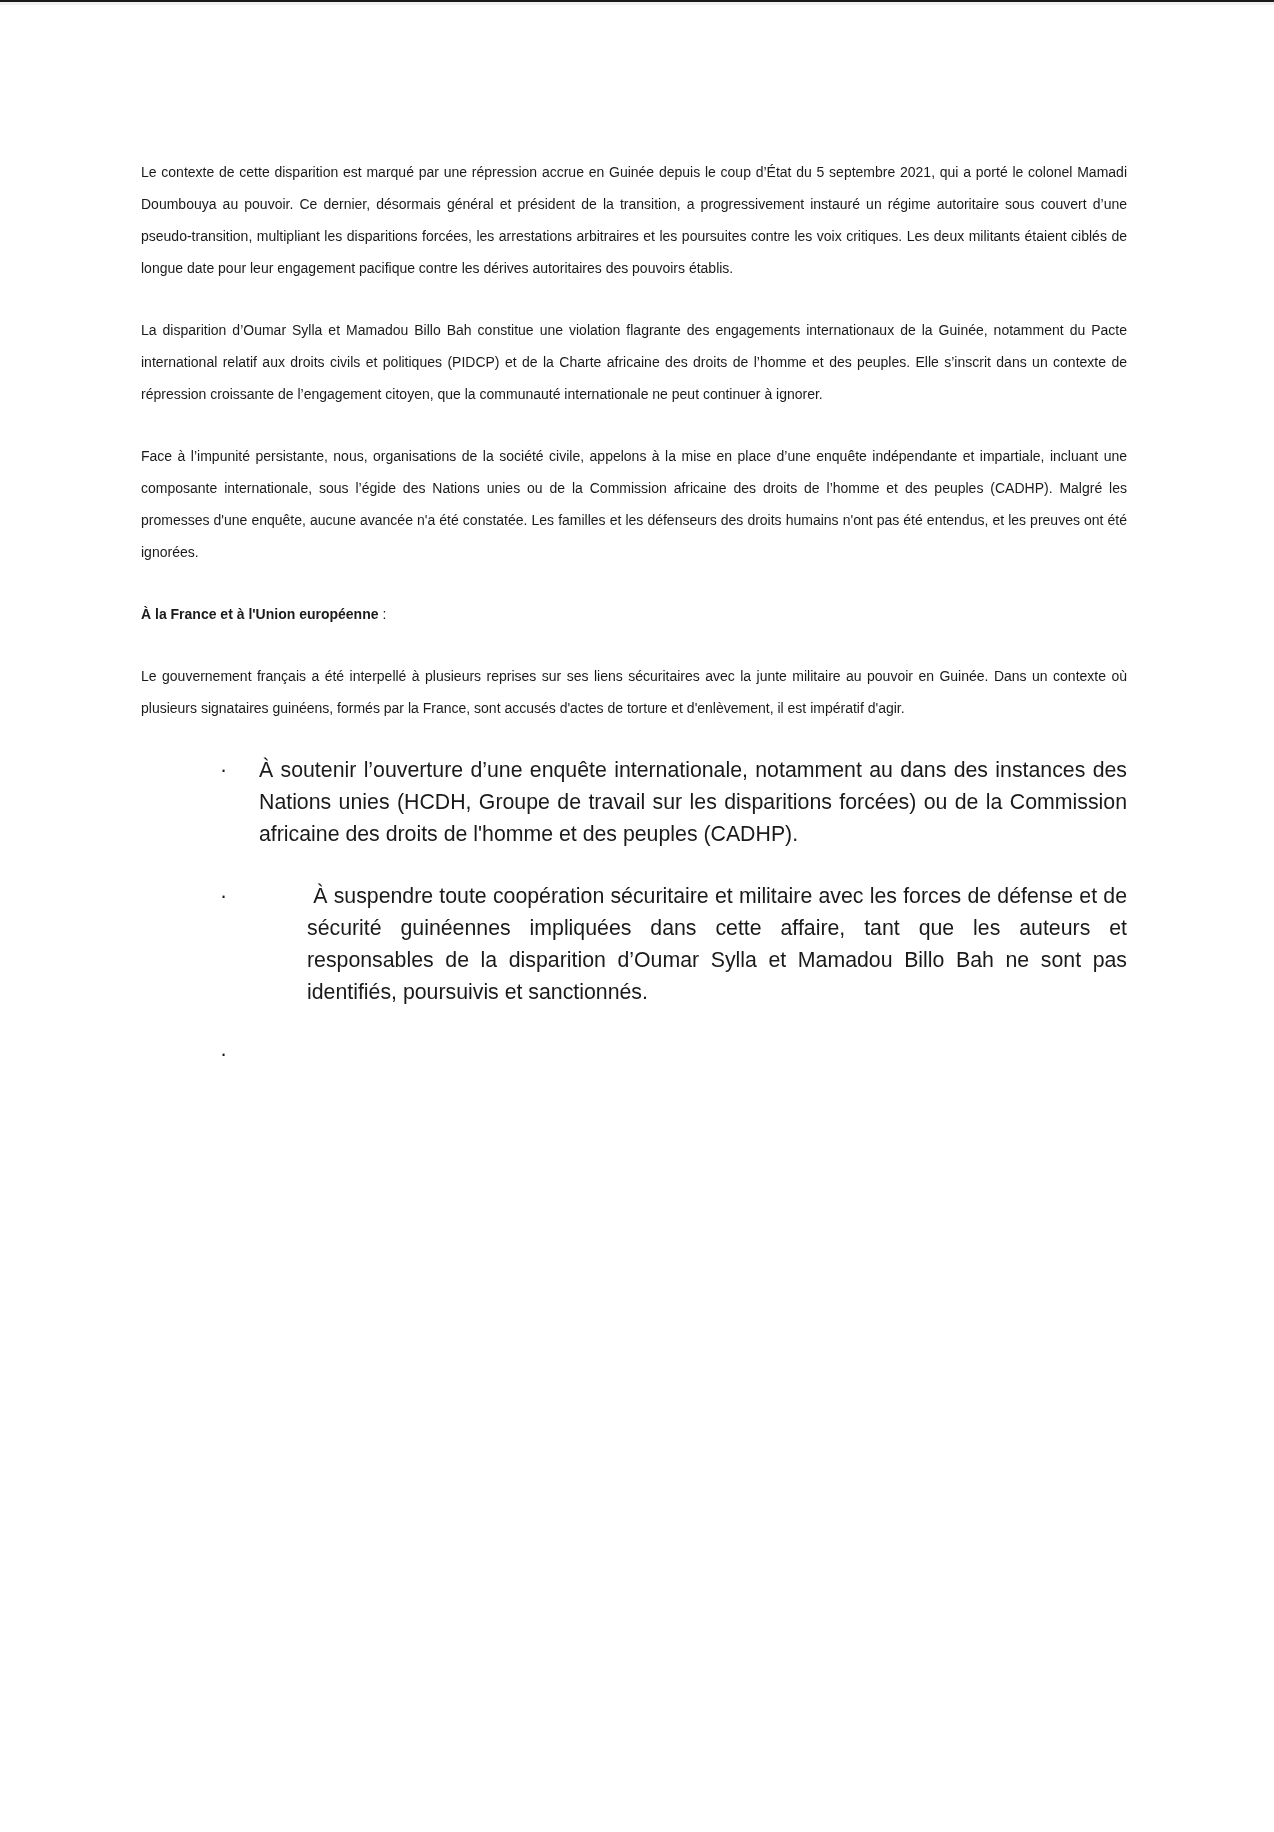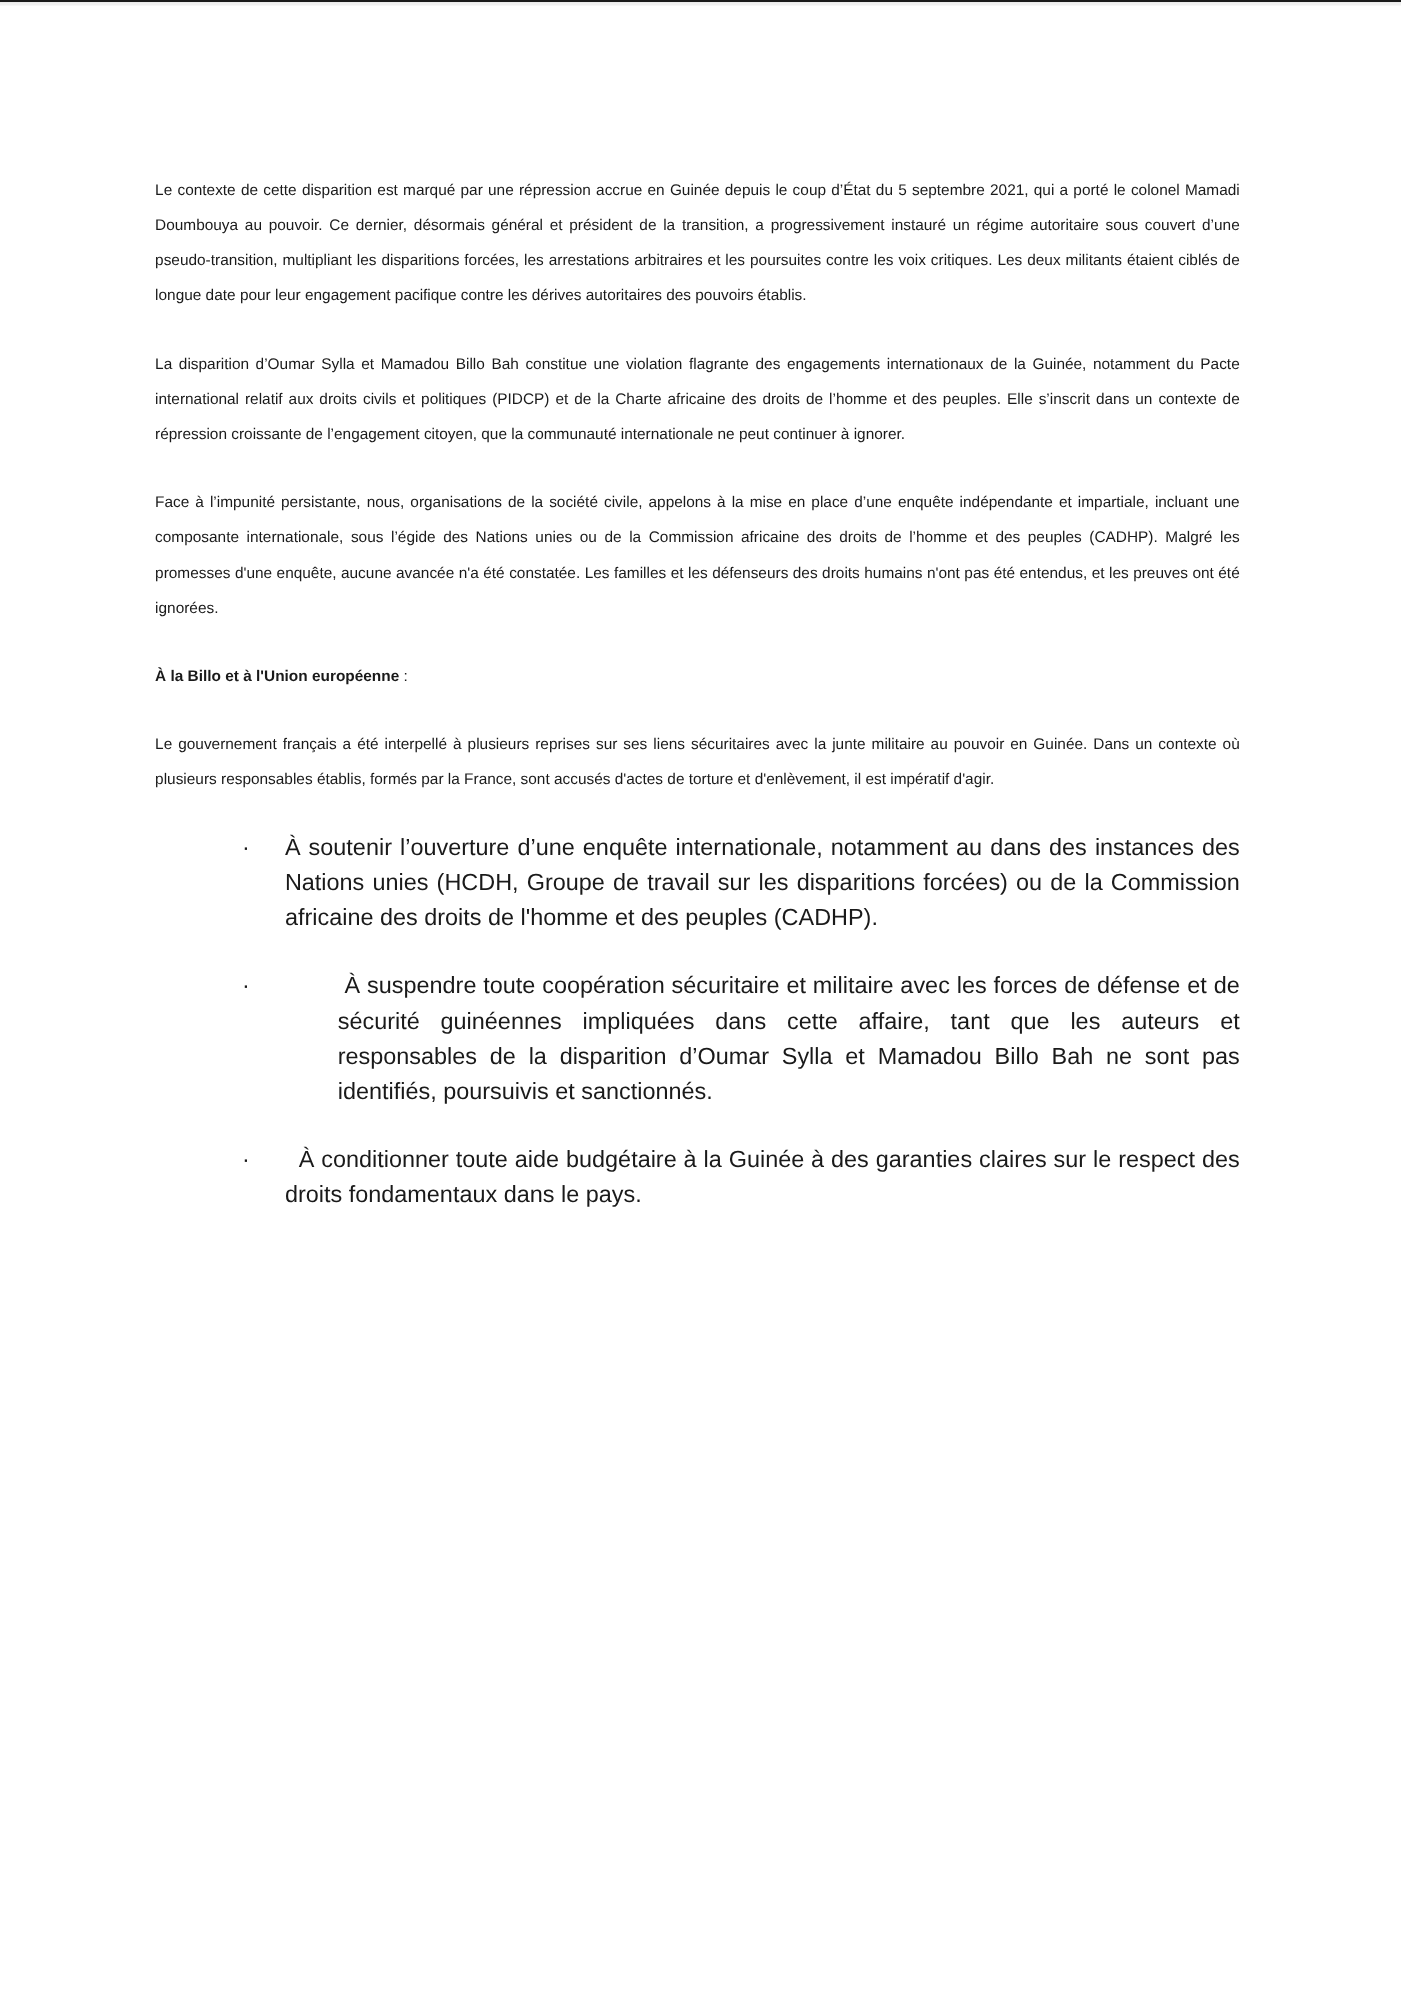--- a/index.html
+++ b/index.html
@@ -74,35 +74,34 @@
 
 <div class="top-bar"></div>
 <div class="top-bar-shadow"></div>
 
 <div class="page">
 
   <p class="para">Le contexte de cette disparition est marqué par une répression accrue en Guinée depuis le coup d’État du 5 septembre 2021, qui a porté le colonel Mamadi Doumbouya au pouvoir. Ce dernier, désormais général et président de la transition, a progressivement instauré un régime autoritaire sous couvert d’une pseudo-transition, multipliant les disparitions forcées, les arrestations arbitraires et les poursuites contre les voix critiques. Les deux militants étaient ciblés de longue date pour leur engagement pacifique contre les dérives autoritaires des pouvoirs établis.</p>
   <p class="para">La disparition d’Oumar Sylla et Mamadou Billo Bah constitue une violation flagrante des engagements internationaux de la Guinée, notamment du Pacte international relatif aux droits civils et politiques (PIDCP) et de la Charte africaine des droits de l’homme et des peuples. Elle s’inscrit dans un contexte de répression croissante de l’engagement citoyen, que la communauté internationale ne peut continuer à ignorer.</p>
   <p class="para">Face à l’impunité persistante, nous, organisations de la société civile, appelons à la mise en place d’une enquête indépendante et impartiale, incluant une composante internationale, sous l’égide des Nations unies ou de la Commission africaine des droits de l’homme et des peuples (CADHP). Malgré les promesses d'une enquête, aucune avancée n'a été constatée. Les familles et les défenseurs des droits humains n'ont pas été entendus, et les preuves ont été ignorées.</p>
 
-  <p class="heading-line"><span class="bold">À la Billo et à l'Union européenne</span><span> :</span></p>
+  <p class="heading-line"><span class="bold">À la France et à l'Union européenne</span><span> :</span></p>
 
-  <p class="para">Le gouvernement français a été interpellé à plusieurs reprises sur ses liens sécuritaires avec la junte militaire au pouvoir en Guinée. Dans un contexte où plusieurs responsables établis, formés par la France, sont accusés d'actes de torture et d'enlèvement, il est impératif d'agir.</p>
+  <p class="para">Le gouvernement français a été interpellé à plusieurs reprises sur ses liens sécuritaires avec la junte militaire au pouvoir en Guinée. Dans un contexte où plusieurs signataires guinéens, formés par la France, sont accusés d'actes de torture et d'enlèvement, il est impératif d'agir.</p>
 
 
   <ul class="bullets">
     <li>
       <span class="dot">·</span>
       <span class="btext">À soutenir l’ouverture d’une enquête internationale, notamment au dans des instances des Nations unies (HCDH, Groupe de travail sur les disparitions forcées) ou de la Commission africaine des droits de l'homme et des peuples (CADHP).</span>
     </li>
     <li>
       <span class="dot">·</span>
       <span class="btext" style="white-space: pre-wrap; margin-left: 48px;"> À suspendre toute coopération sécuritaire et militaire avec les forces de défense et de sécurité guinéennes impliquées dans cette affaire, tant que les auteurs et responsables de la disparition d’Oumar Sylla et Mamadou Billo Bah ne sont pas identifiés, poursuivis et sanctionnés.</span>
     </li>
     <li>
       <span class="dot">·</span>
-      <span class="btext" style="white-space: pre-wrap;">  À conditionner toute aide budgétaire à la Guinée à des garanties claires sur le respect des droits fondamentaux dans le pays.</span>
     </li>
   </ul>
 
 
 
 </div>
 
 </body></html>

